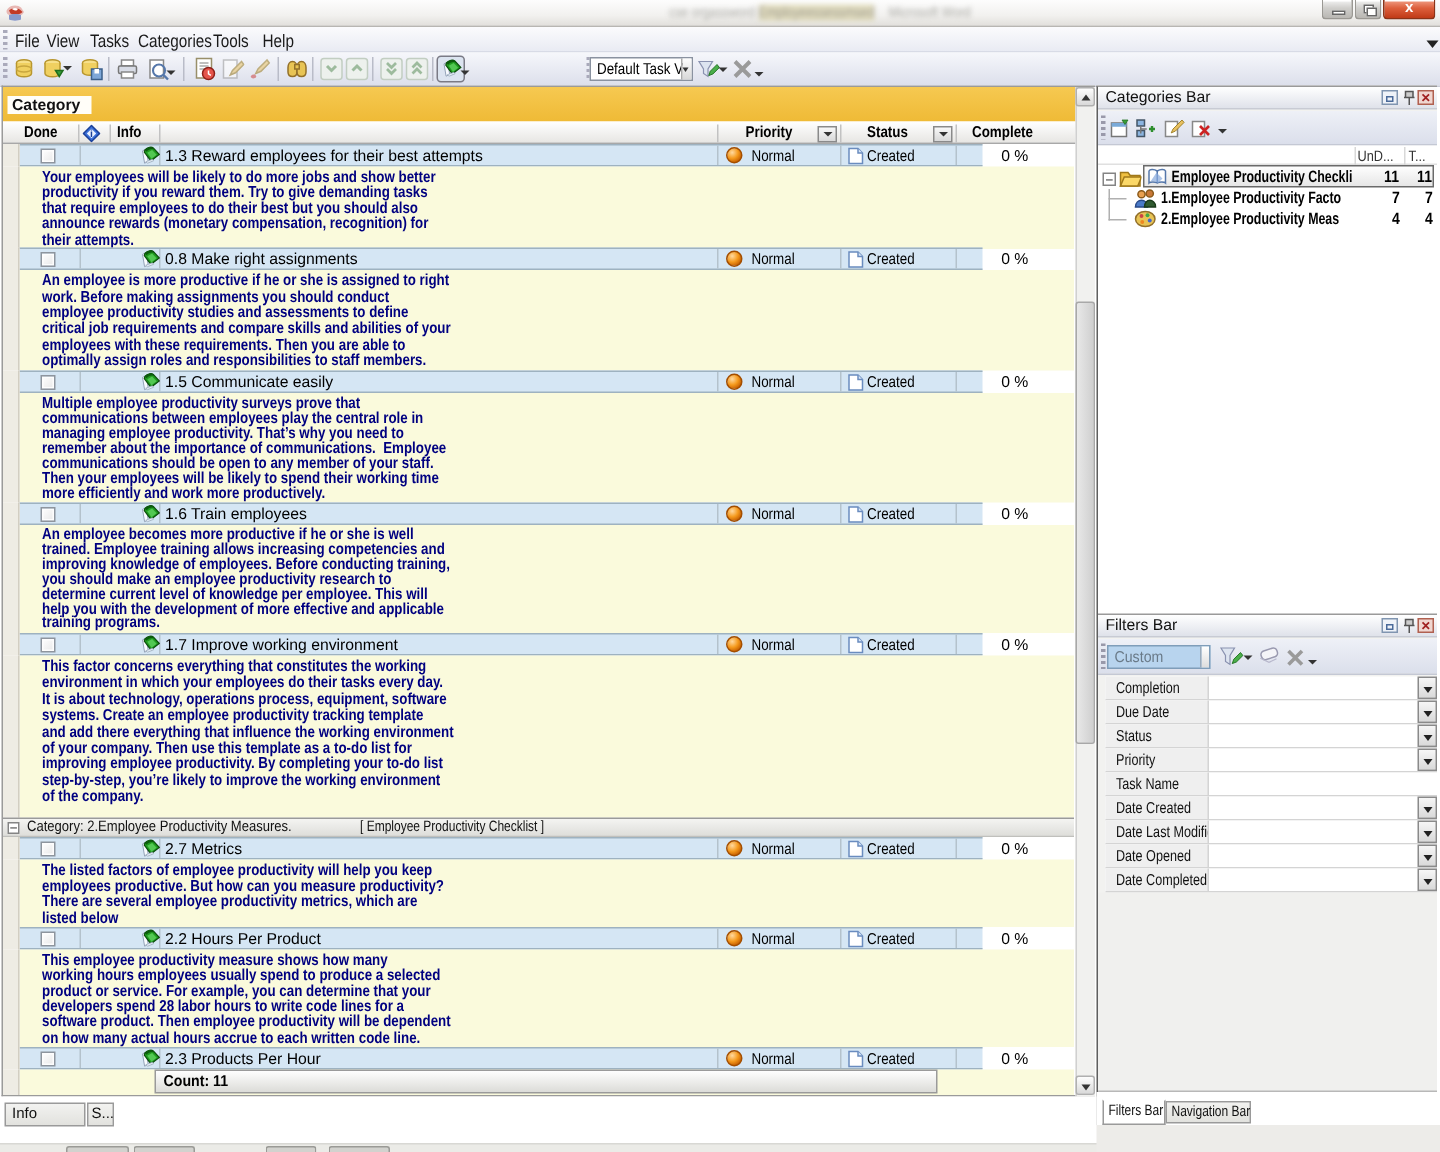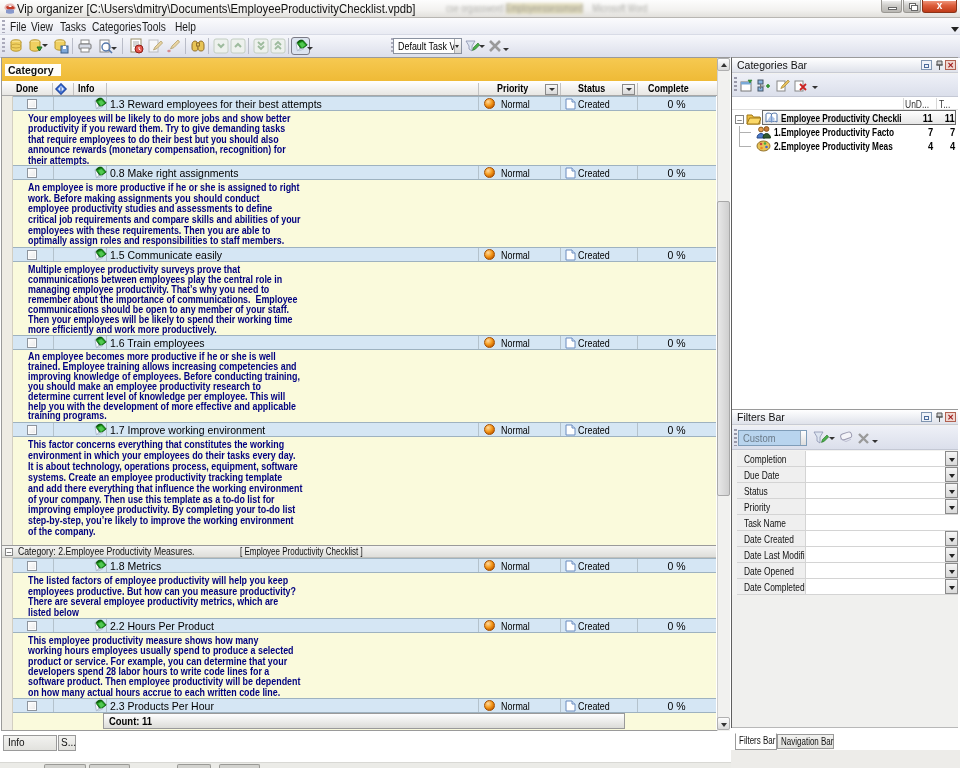--- a/index.html
+++ b/index.html
@@ -25,21 +25,21 @@
 .dd{width:0;height:0;border-left:3px solid transparent;border-right:3px solid transparent;border-top:3px solid #333}
 
 #grid{left:1px;top:57px;width:729px;height:674px;background:#fff;border:1px solid #9a9a9a;border-right:none}
 #goldbar{left:2px;top:58px;width:715px;height:23px;background:linear-gradient(#f6c951,#efba36)}
 #catbox{left:5px;top:64px;width:56px;height:12px;background:#fffef8;font-weight:bold;font-size:10.5px;color:#111;padding-left:3px;line-height:12px}
 #hdr{left:2px;top:81px;width:715px;height:15px;background:linear-gradient(#ffffff,#e7e6e3);border-bottom:1px solid #a8a8a8}
 .hdrtxt{font-weight:bold;font-size:10.5px;color:#000;top:82px}
 .vline{width:1px;background:#c2c2c2}
 .hdrbtn{top:84px;width:13px;height:11px;background:linear-gradient(#f8f8f8,#d8d8d8);border:1px solid #8a8a8a}
 .leftstrip{left:2px;width:11px;background:#eeece4;border-right:1px solid #d2cec2}
-.trow{left:13px;width:703px;background:#d5e6f4;border-top:1px solid #9eb2c0;border-bottom:1px solid #9eb2c0;height:14px}
+.trow{left:13px;width:642px;background:#d5e6f4;border-top:1px solid #9eb2c0;border-bottom:1px solid #9eb2c0;height:14px}
 .drow{left:13px;width:703px;background:#fafadc;line-height:10.5px}
 .desc{position:absolute;left:15px;top:2px;font-weight:bold;font-size:10.6px;line-height:inherit;color:#000080;transform:scaleX(0.84);transform-origin:0 0;white-space:nowrap}
 .cb{position:absolute;left:14px;top:2px;width:10px;height:10px;background:linear-gradient(135deg,#fff, #e8e8e8);border:1px solid #8e959e;box-shadow:inset 0 0 0 1px #fdfdfd}
 .rl{position:absolute;top:0;bottom:0;width:1px;background:#b4c2cc}
 .tname{position:absolute;left:97px;top:1px;font-size:10.5px;color:#000}
 .pball{position:absolute;left:471px;top:1px;width:11px;height:11px;border-radius:50%;background:radial-gradient(circle at 35% 30%,#ffd9a0,#f59a1d 45%,#c55e00 80%);border:1px solid #a34e00}
 .ptxt{position:absolute;left:488px;top:1px;font-size:10.5px;color:#000}
 .stxt{position:absolute;left:565px;top:1px;font-size:10.5px;color:#000}
 .comp{position:absolute;left:624px;width:79px;top:1px;font-size:10.5px;color:#000;text-align:center}
 
@@ -58,21 +58,20 @@
 </style></head><body>
 <div id="app">
 
 <div class="abs" id="titlebar"></div>
 <svg class="abs" id="title-ico" viewBox="0 0 13 12">
       <path d="M1 3 C3 0 8 0 10 2 L12 5 C11 7 9 8 6 8 L2 7 C0 6 0 4 1 3Z" fill="#e8b8b4"></path>
       <path d="M2 4 C4 2 8 2 10 4 L11 5 C9 7 5 7 3 6Z" fill="#c23a28"></path>
       <path d="M2 7 C4 6 8 6 10 7 L10 10 C8 11 4 11 2 10Z" fill="#8899cc"></path>
       <path d="M4 3 C5 2 7 2 8 3 L7 4 C6 4 5 4 4 3Z" fill="#fff"></path>
     </svg>
-<div class="abs" id="title-text"><span class="cx" style="transform:scaleX(.94)">Vip organizer [C:\Users\dmitry\Documents\EmployeeProductivityChecklist.vpdb]</span></div>
 <div class="abs blurtxt" style="left:446px;font-size:10px"><span class="cx" style="transform:scaleX(.82)">cse  orgassword  <span style="background:#ded8b2;color:#8a867a">Employeessessmsed</span>&nbsp;&nbsp;&nbsp; Microsoft Word</span></div>
 <div class="abs winbtn" style="left:881px;width:21px;border-radius:0 0 3px 3px">
       <span style="position:absolute;left:6px;top:7px;width:9px;height:3px;background:#fff;border:1px solid #666"></span>
     </div>
 <div class="abs winbtn" style="left:903px;width:18px;border-radius:0 0 3px 3px">
       <span style="position:absolute;left:5px;top:3px;width:7px;height:6px;background:#fff;border:1px solid #666"></span>
       <span style="position:absolute;left:7px;top:5px;width:7px;height:6px;background:#fff;border:1px solid #666"></span>
     </div>
 <div class="abs winbtn close" style="left:922px;width:35px;border-radius:0 0 3px 3px">
       <span class="winglyph" style="top:0px;font-size:10px;color:#fff">x</span>
@@ -370,21 +369,21 @@
         <span class="cb"></span>
         <span class="rl" style="left:40px"></span>
         <span class="rl" style="left:93px"></span>
         <svg style="position:absolute;left:79px;top:0px;width:15px;height:14px" viewBox="0 0 15 14">
           <path d="M3 3.6 L5.4 2.4 L6.8 10.6 L4.4 11.8 Z" fill="#f8fbff" stroke="#8a9ab0" stroke-width=".6"></path>
           <path d="M4.6 3 C6.5 1 9 .6 10.2 1.6 L14.2 6 L8.6 10.2 L4.2 4.4 Z" fill="#1f9c1f" stroke="#0c4f0c" stroke-width=".8"></path>
           <path d="M4.6 3 C6.5 1 9 .6 10.2 1.6 L11.2 2.8 C9.5 1.9 7 2.4 5.8 4.2 Z" fill="#0c5c0c"></path>
           <path d="M6.2 4.8 L9.4 3 L12.4 6.2 L9 8.8 Z" fill="#52c852"></path>
           <path d="M5.2 10.8 L9.6 9.2 L10.4 10.2 L6.4 11.8 Z" fill="#e4edf6" stroke="#99aabb" stroke-width=".5"></path>
         </svg>
-        <span class="tname"><span class="cx">1.8 Metrics</span></span>
+        <span class="tname"><span class="cx">2.7 Metrics</span></span>
         <span class="rl" style="left:465px"></span>
         <span class="pball"></span>
         <span class="ptxt"><span class="cx" style="transform:scaleX(.85)">Normal</span></span>
         <span class="rl" style="left:547px"></span>
         <svg style="position:absolute;left:552px;top:1px;width:11px;height:12px" viewBox="0 0 11 12">
           <path d="M1 1h6l3 3v7H1z" fill="#fff" stroke="#6a8cbf"></path>
           <path d="M7 1v3h3" fill="#d8e6f8" stroke="#6a8cbf"></path>
         </svg>
         <span class="stxt"><span class="cx" style="transform:scaleX(.85)">Created</span></span>
         <span class="rl" style="left:624px"></span>

